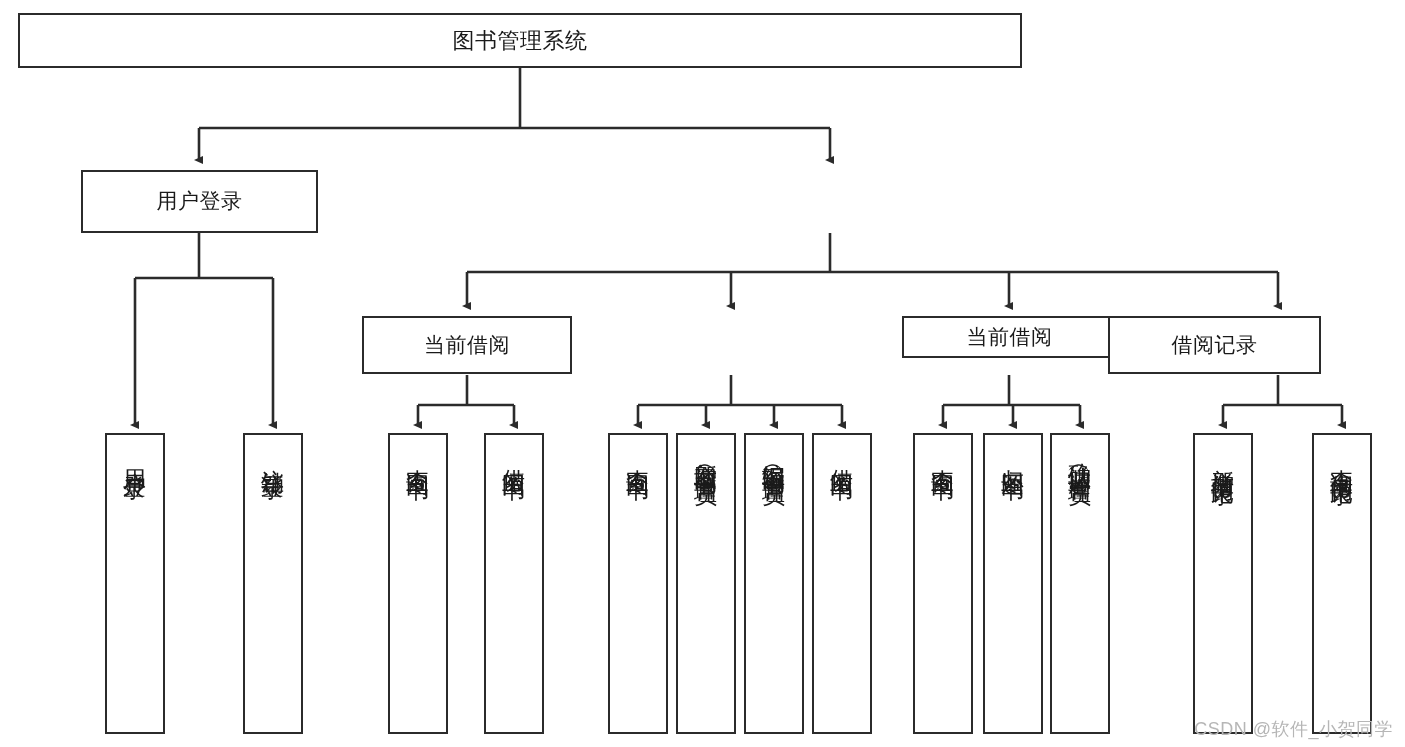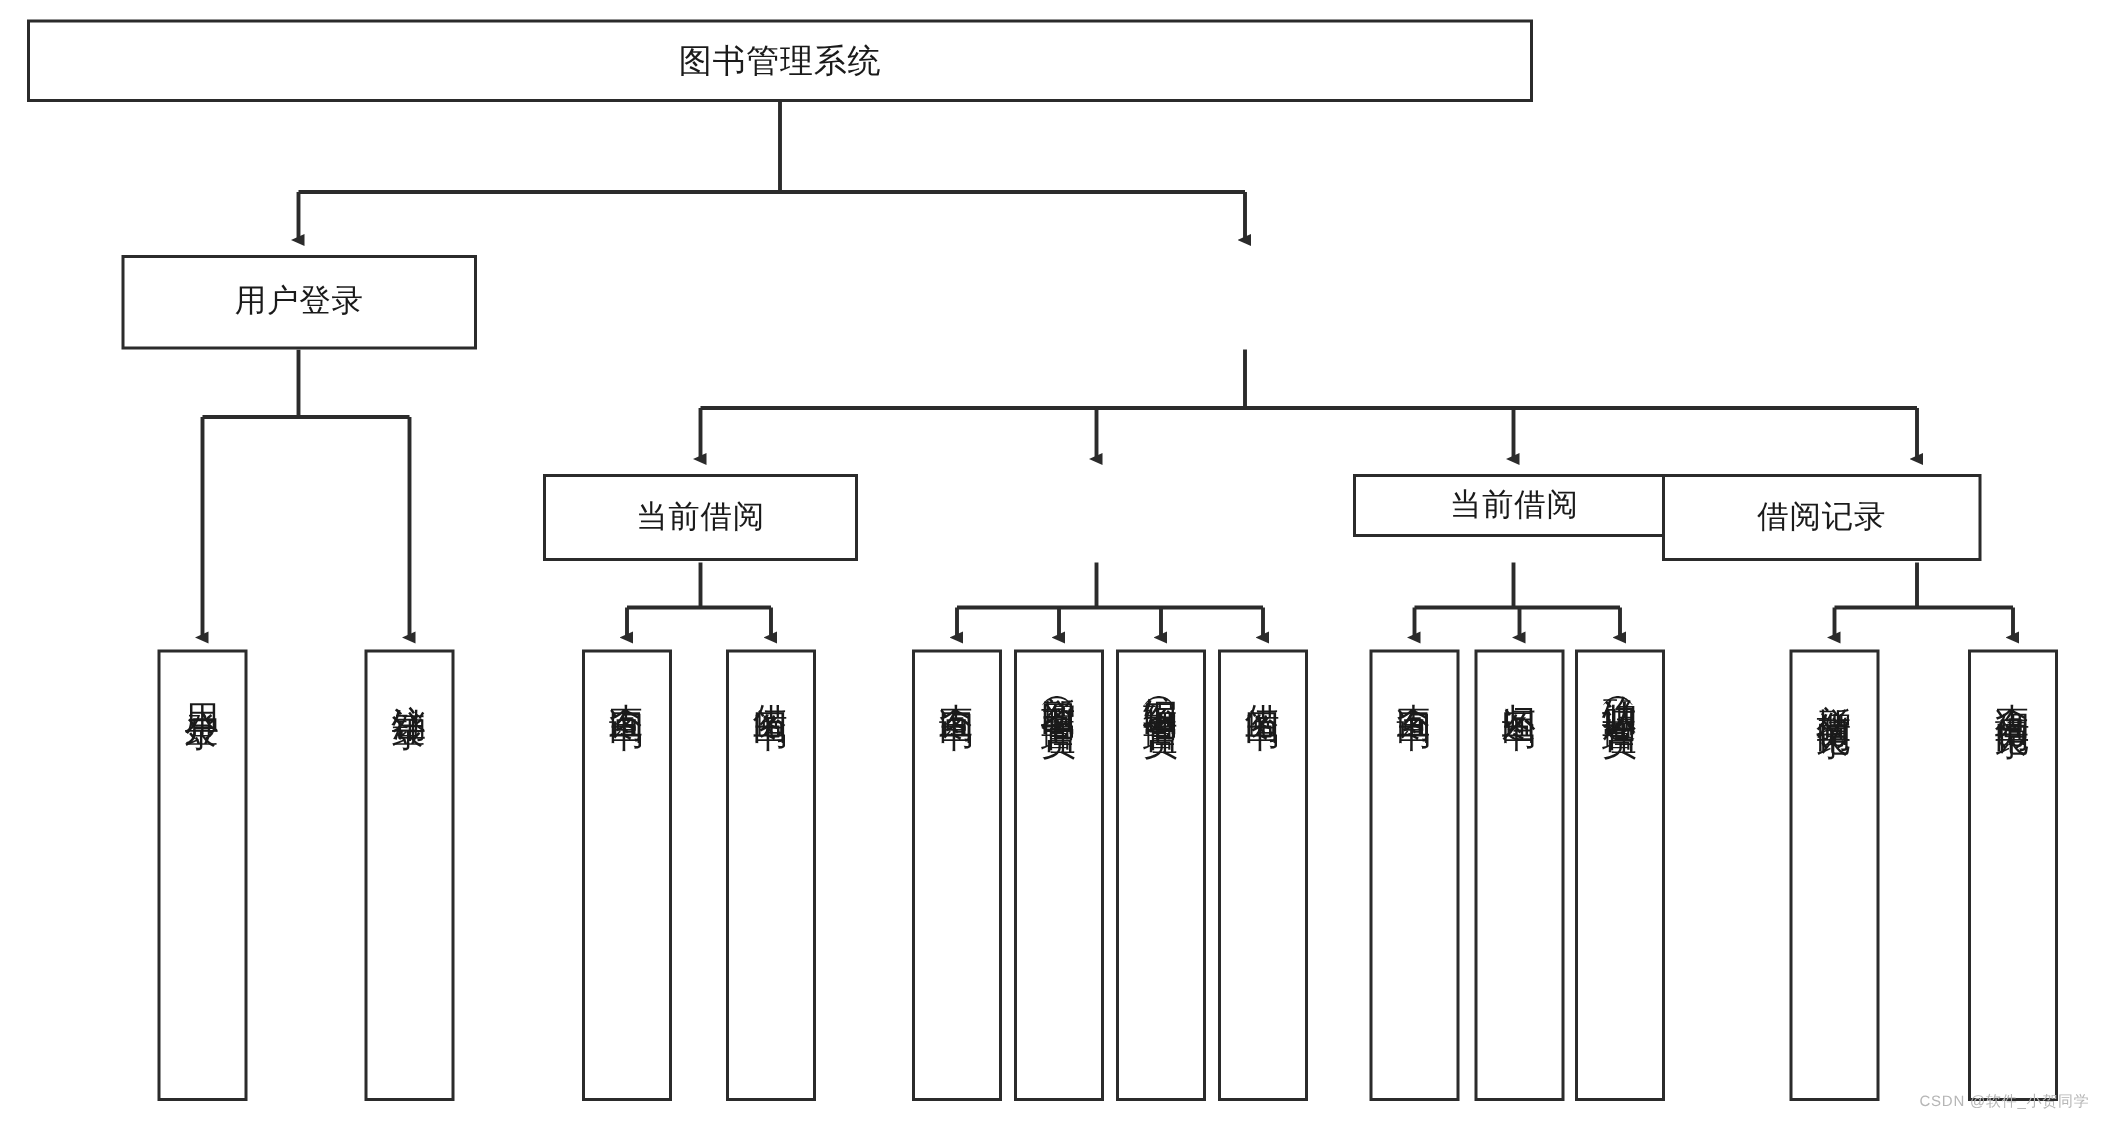--- a/index.html
+++ b/index.html
@@ -63,21 +63,21 @@
     text-orientation: upright;
     font-size: 23px;
     line-height: 1.05;
     letter-spacing: 3px;
     white-space: normal;
   }
   #watermark {
     position: absolute;
     right: 12px;
     bottom: 6px;
-    font-size: 10px;
+    font-size: 18px;
     color: #b6b6b6;
     letter-spacing: 0.5px;
     z-index: 5;
     white-space: nowrap;
     user-select: none;
   }
 </style>
 </head>
 <body>
 

